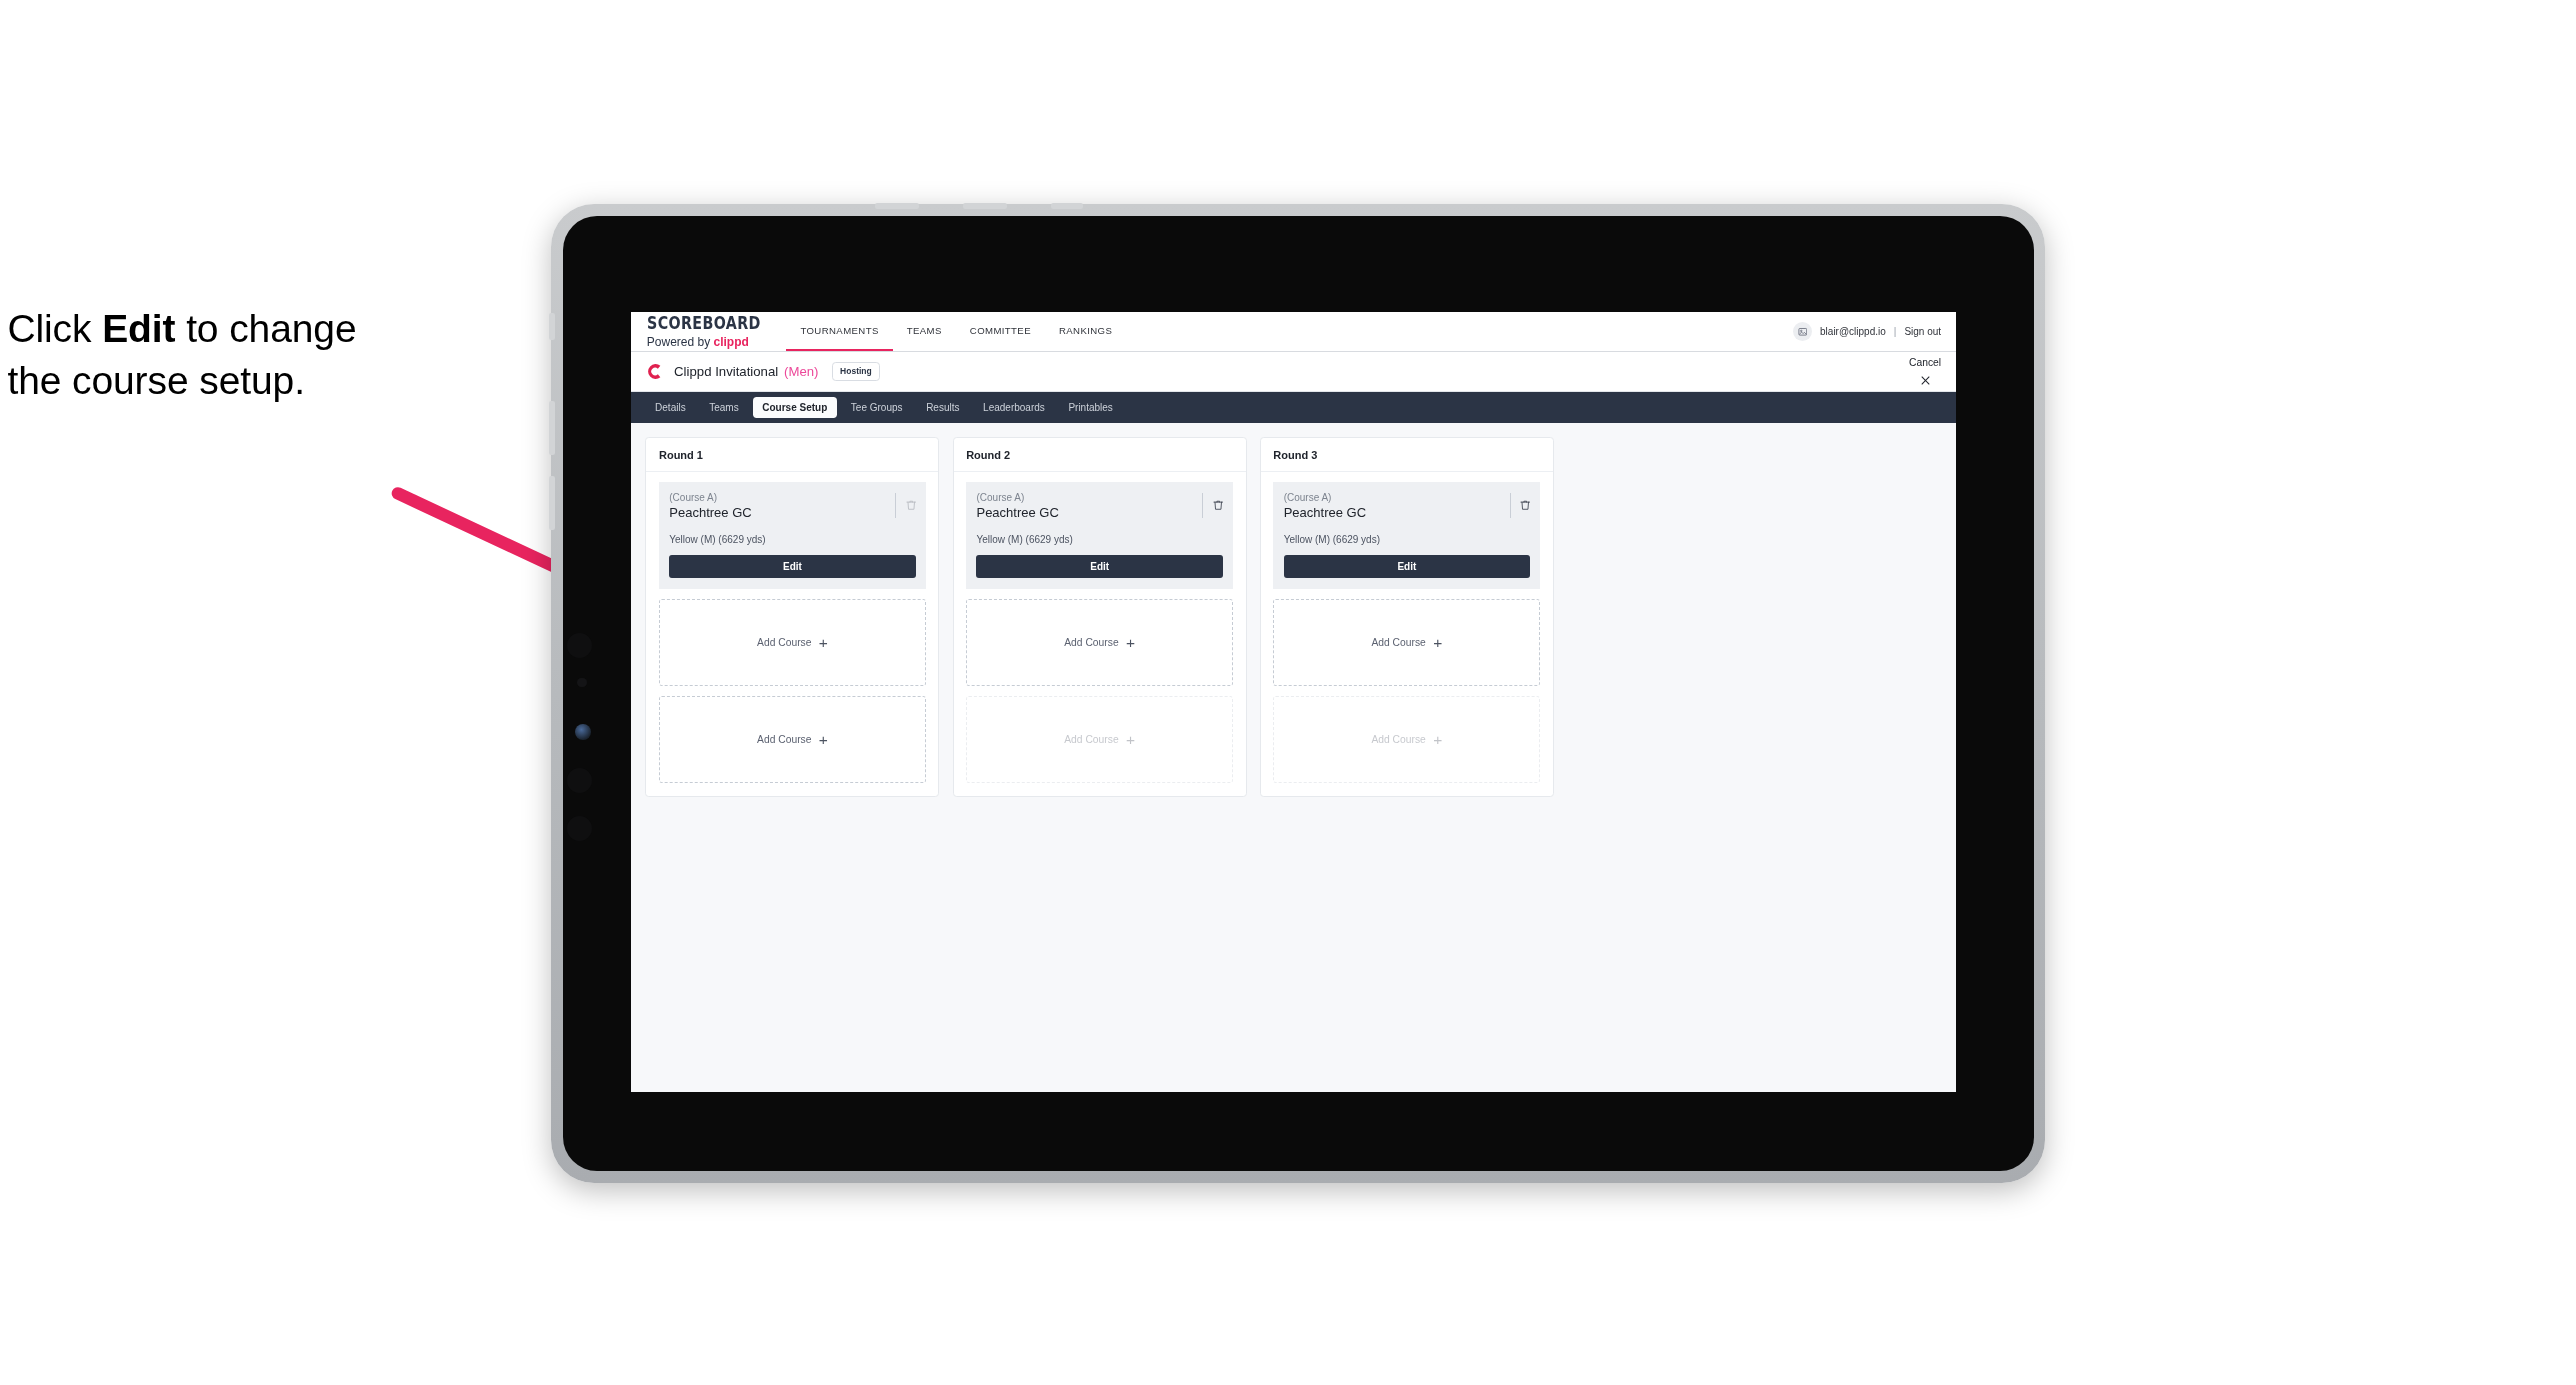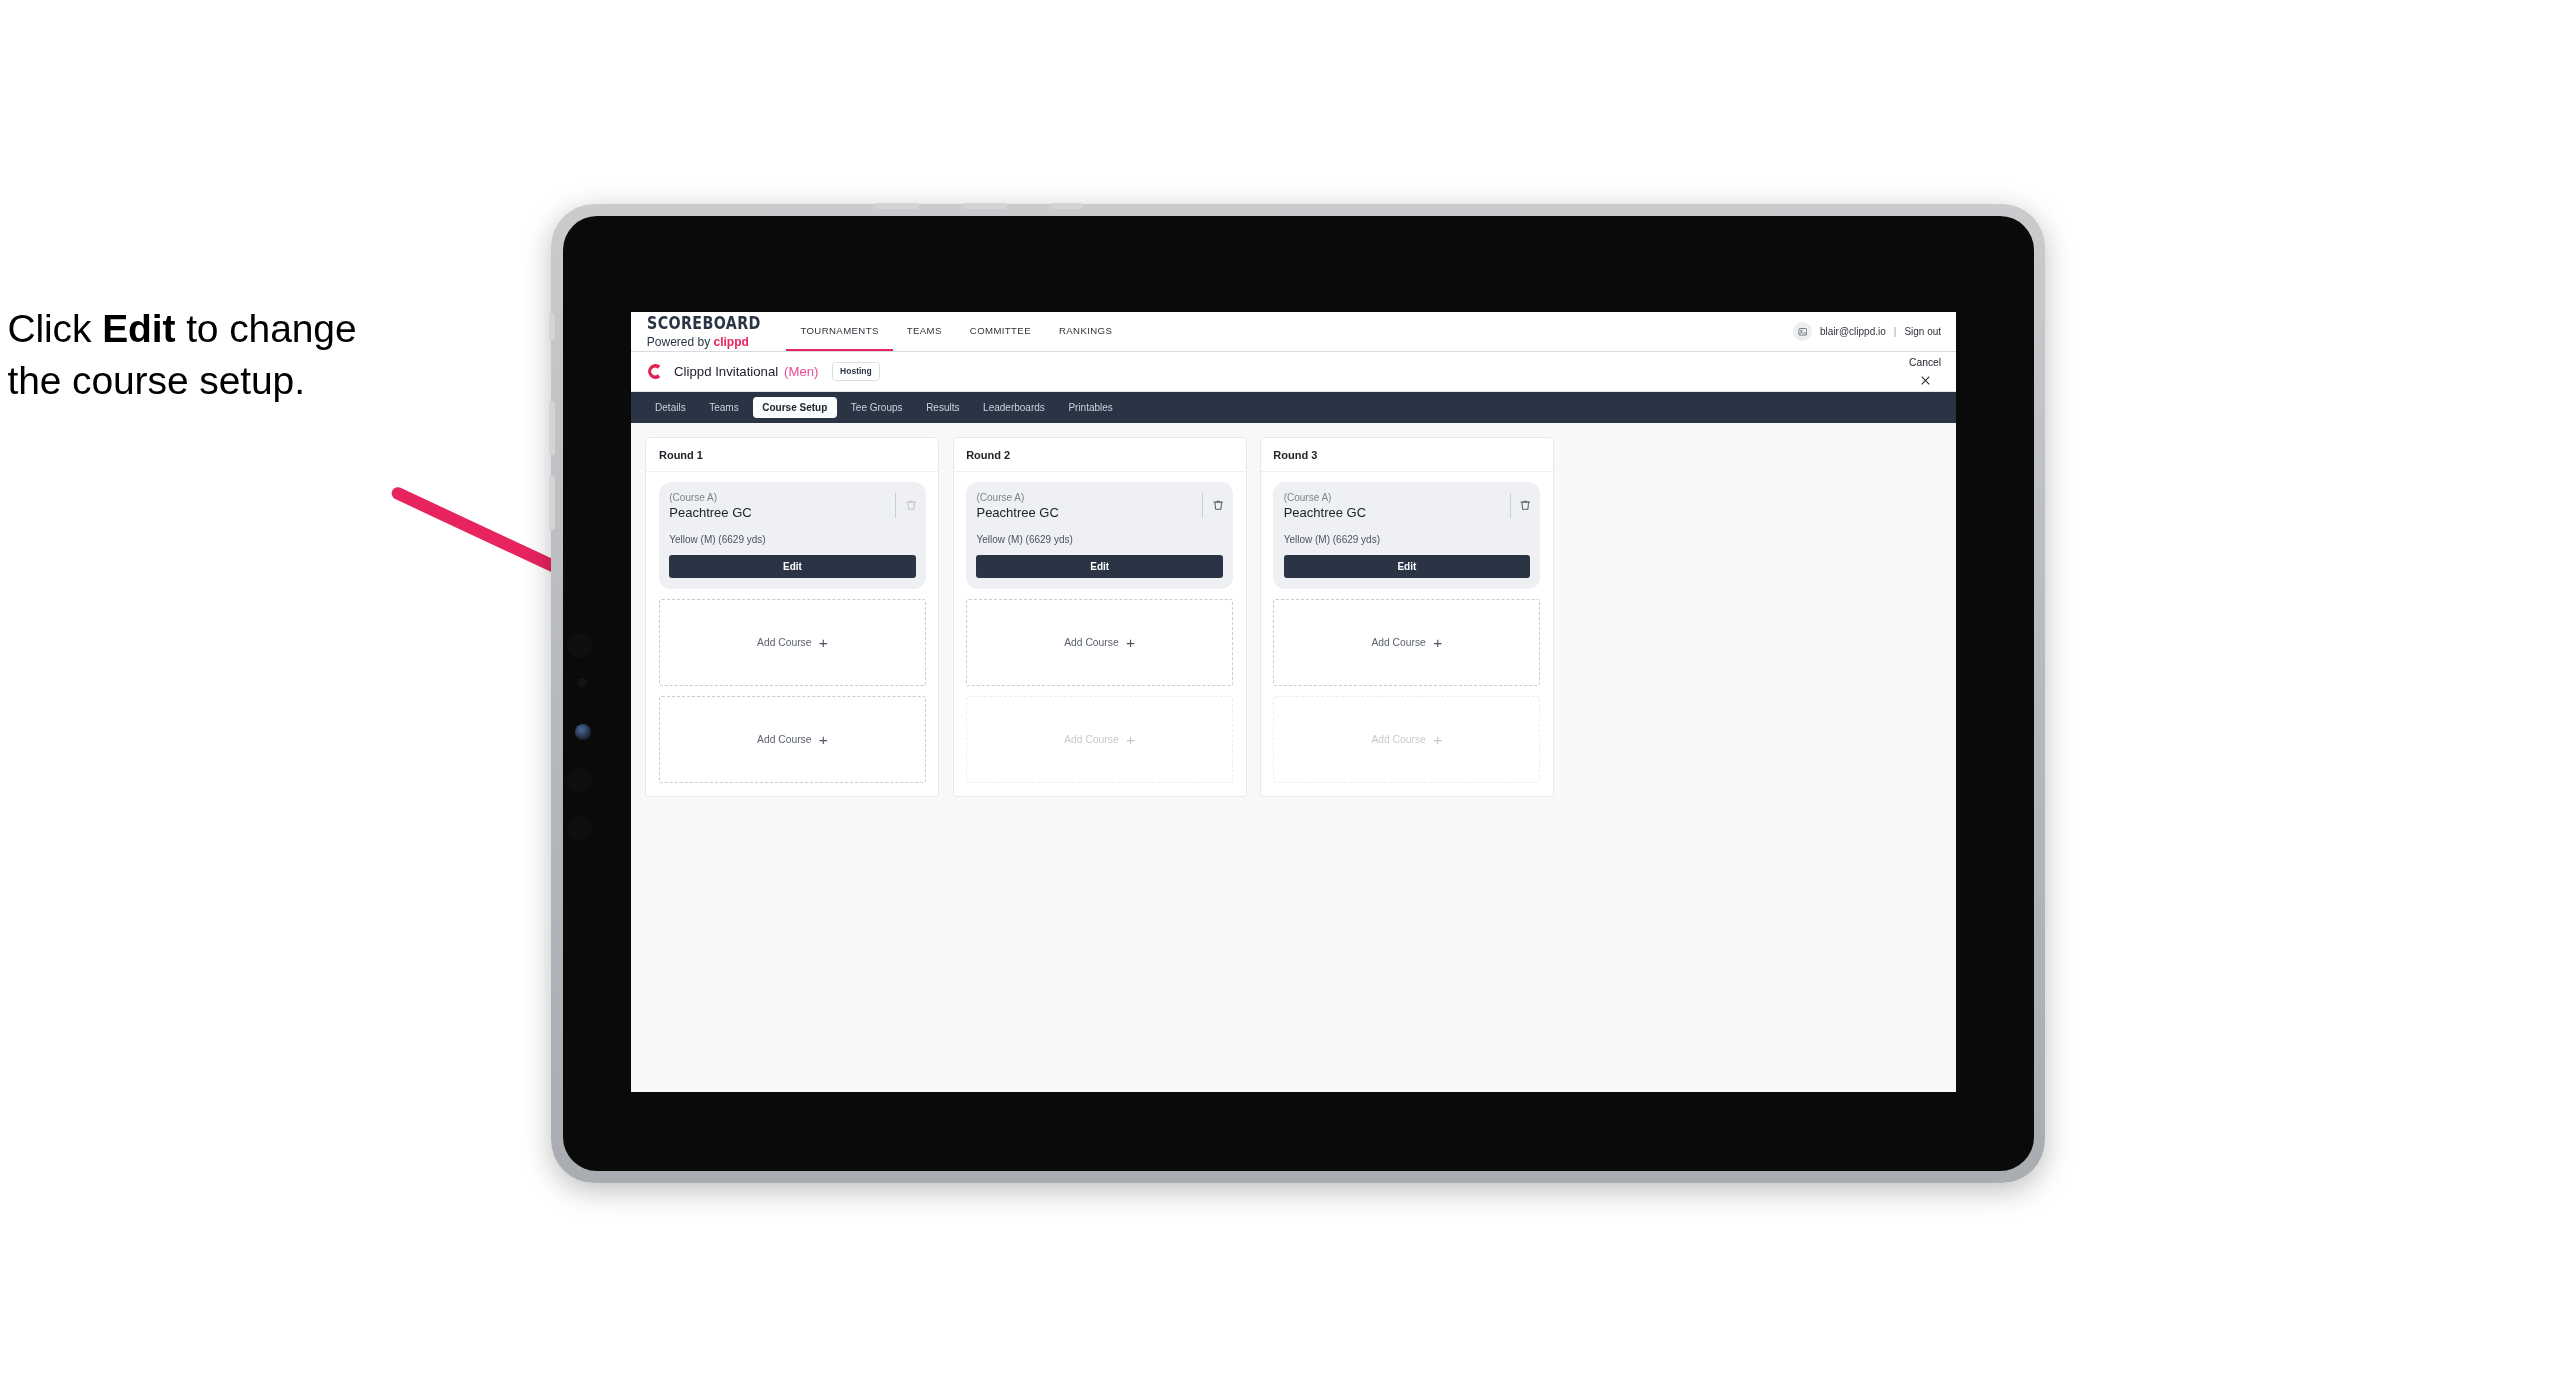--- a/index.html
+++ b/index.html
@@ -144,21 +144,21 @@
     width: 294px; background: #fff; border: 0.7px solid #e6e9ed;
     border-radius: 3.7px; overflow: hidden; flex: 0 0 auto;
   }
   .round-head {
     padding: 10.3px 12.5px; font-size: 11px; font-weight: 600; color: #20242c;
     border-bottom: 0.7px solid #eceff3;
   }
   .round-body { padding: 10.3px 12.5px 12.5px 12.5px; }
 
   .course-card {
-    background: #eef0f3; border-radius: 12px; padding: 9.6px 10.3px 10.3px 10.3px;
+    background: #eef0f3; border-radius: 0; padding: 9.6px 10.3px 10.3px 10.3px;
     position: relative; margin-bottom: 10.3px;
   }
   .course-label { font-size: 10px; color: #7d848f; margin-bottom: 2.2px; }
   .course-name { font-size: 13px; font-weight: 400; color: #20242c; margin-bottom: 14px; }
   .course-tee { font-size: 10px; color: #4c5361; }
   .card-actions {
     position: absolute; right: 8.8px; top: 8.8px;
     display: flex; align-items: center; gap: 8.8px; height: 29px;
   }
   .v-divider { width: 0.7px; height: 25px; background: #c9ced6; }

